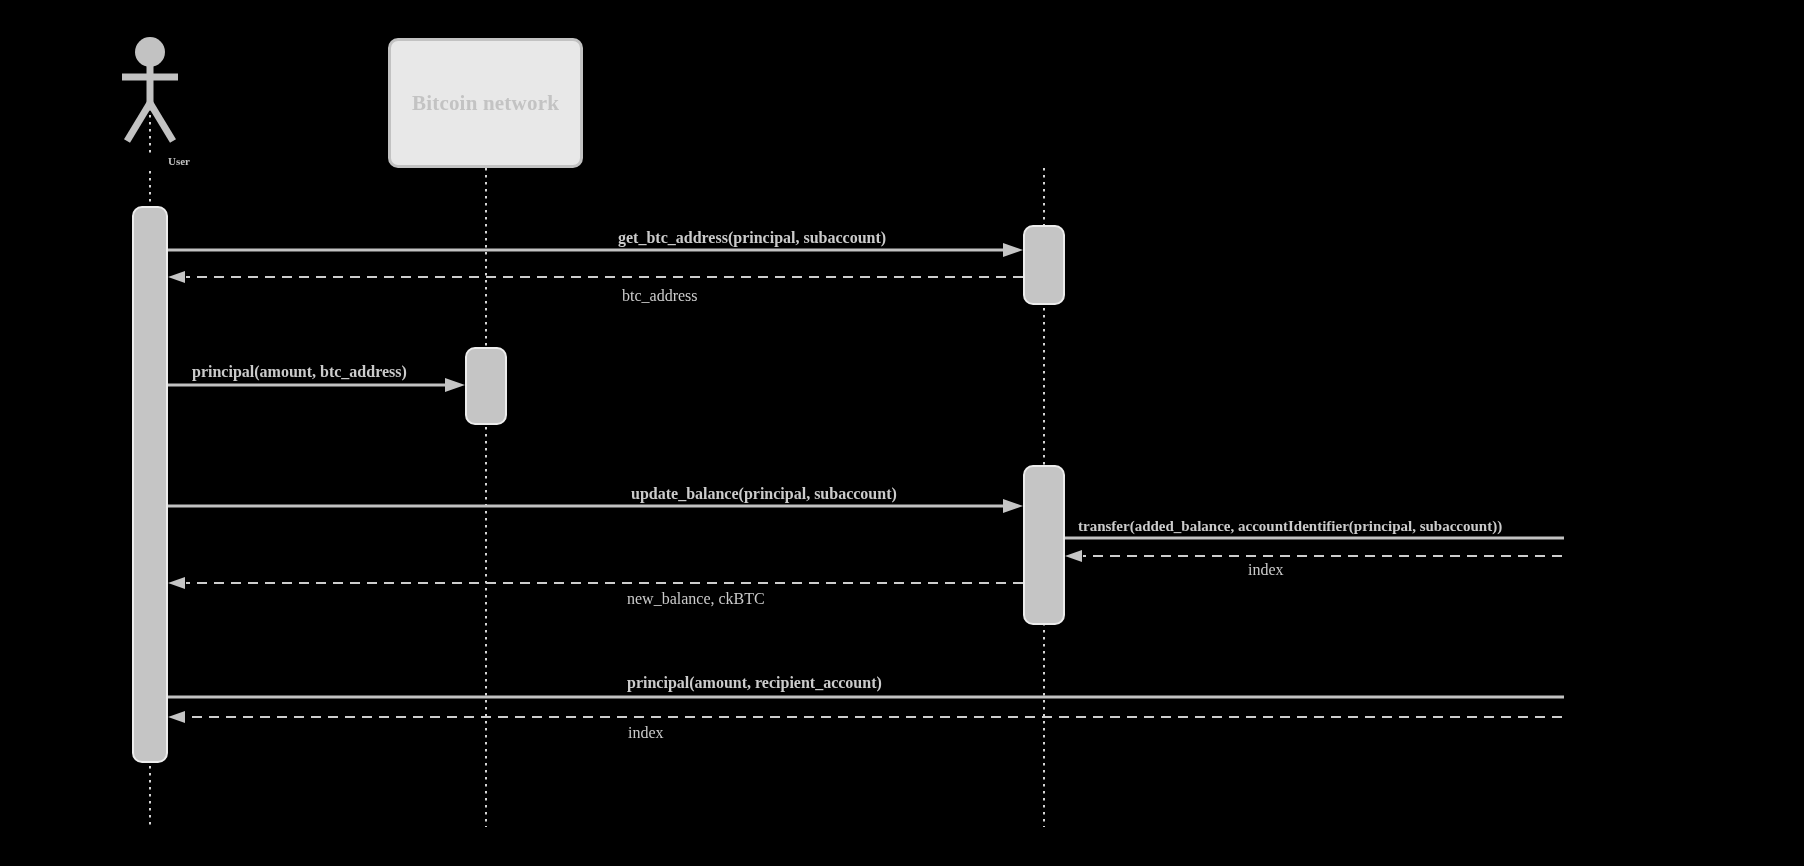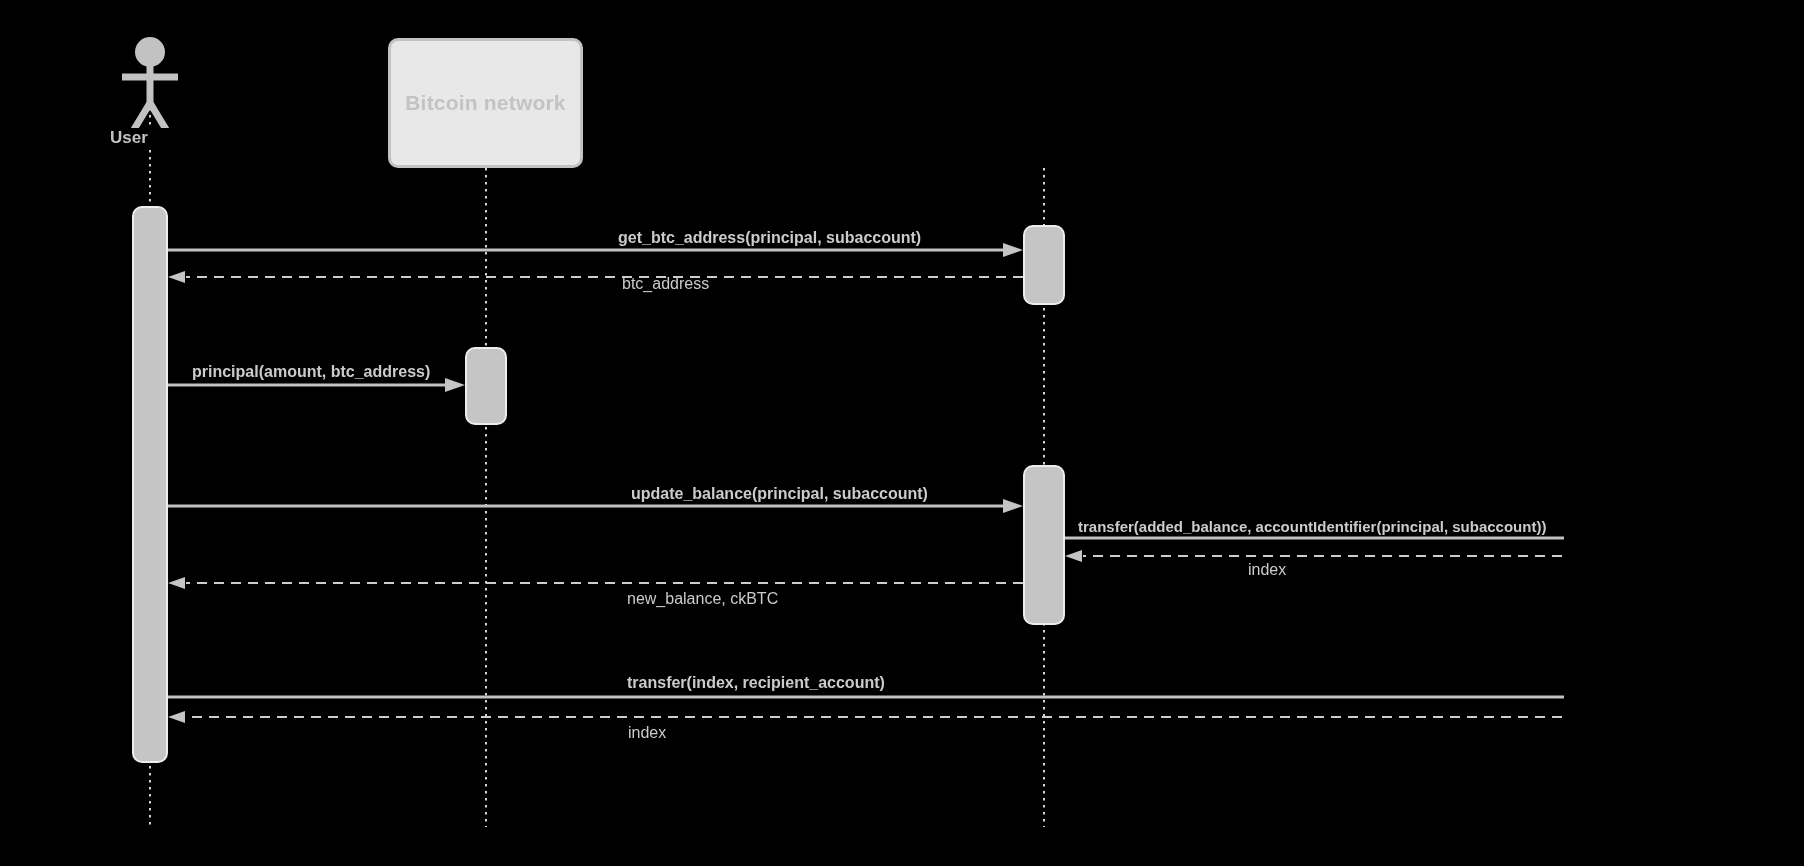--- a/index.html
+++ b/index.html
@@ -10,41 +10,41 @@
     --bar-fill:#c5c5c5;
     --bar-border:#ededed;
     --line:#c2c2c2;
     --ret-line:#cdcdcd;
     --msg-text:#cbcbcb;
     --lifeline:#d4d4d4;
   }
   html,body{margin:0;padding:0;background:var(--bg);}
   .stage{
     position:relative;width:1564px;height:866px;background:var(--bg);
-    overflow:hidden;font-family:Liberation Sans, sans-serif;
+    overflow:hidden;font-family:Liberation Serif, serif;
   }
   svg.layer{position:absolute;left:0;top:0;}
   .lifeline{stroke:var(--lifeline);stroke-width:2;stroke-dasharray:2.5 4.5;fill:none;}
   .call-line{stroke:var(--line);stroke-width:3;fill:none;}
   .ret-line{stroke:var(--ret-line);stroke-width:2;stroke-dasharray:10 7;fill:none;}
   .head{fill:var(--bar-fill);stroke:none;}
   .actor-stroke{stroke:var(--shape-border);stroke-width:7;fill:none;}
   .actor-fill{fill:var(--shape-border);stroke:none;}
   .pbox{
     position:absolute;background:var(--shape-fill);border:3px solid var(--shape-border);
     border-radius:10px;display:flex;align-items:center;justify-content:center;box-sizing:border-box;
   }
   .pbox span{font-weight:bold;font-size:21px;color:var(--shape-text);letter-spacing:.2px;}
   .bar{
     position:absolute;background:var(--bar-fill);border:2px solid var(--bar-border);
     border-radius:10px;box-sizing:border-box;
   }
   .actor-label{
-    position:absolute;left:110px;top:128px;width:80px;text-align:left;
-    font-weight:bold;font-size:17px;color:var(--shape-border);background:var(--bg);
+    position:absolute;left:110px;top:155px;width:80px;text-align:right;
+    font-weight:bold;font-size:11px;color:var(--shape-border);background:var(--bg);
   }
   .msg{position:absolute;color:var(--msg-text);font-size:16px;white-space:nowrap;line-height:19px;}
   .msg.call{font-weight:bold;text-align:center;}
   .msg.small{font-size:15px;line-height:15px;}
 </style>
 </head>
 <body>
 
 <div class="stage">
 
@@ -119,22 +119,22 @@
   <div class="actor-label">User</div>
 
   <div class="bar" style="left:132px;top:206px;width:36px;height:557px"></div>
   <div class="bar" style="left:1023px;top:225px;width:42px;height:80px"></div>
   <div class="bar" style="left:465px;top:347px;width:42px;height:78px"></div>
   <div class="bar" style="left:1023px;top:465px;width:42px;height:160px"></div>
   <div class="bar" style="left:1647px;top:506px;width:42px;height:79px"></div>
   <div class="bar" style="left:1647px;top:665px;width:42px;height:78px"></div>
 
   <div class="msg call" style="left:618px;top:228px">get_btc_address(principal, subaccount)</div>
-  <div class="msg" style="left:622px;top:274px">btc_address</div>
+  <div class="msg" style="left:622px;top:286px">btc_address</div>
   <div class="msg call" style="left:192px;top:362px">principal(amount, btc_address)</div>
   <div class="msg call" style="left:631px;top:484px">update_balance(principal, subaccount)</div>
   <div class="msg call small" style="left:1078px;top:519px">transfer(added_balance, accountIdentifier(principal, subaccount))</div>
   <div class="msg" style="left:1248px;top:560px">index</div>
   <div class="msg" style="left:627px;top:589px">new_balance, ckBTC</div>
-  <div class="msg call" style="left:627px;top:673px">transfer(index, recipient_account)</div>
+  <div class="msg call" style="left:627px;top:673px">principal(amount, recipient_account)</div>
   <div class="msg" style="left:628px;top:723px">index</div>
 
 </div>
 
 </body></html>

